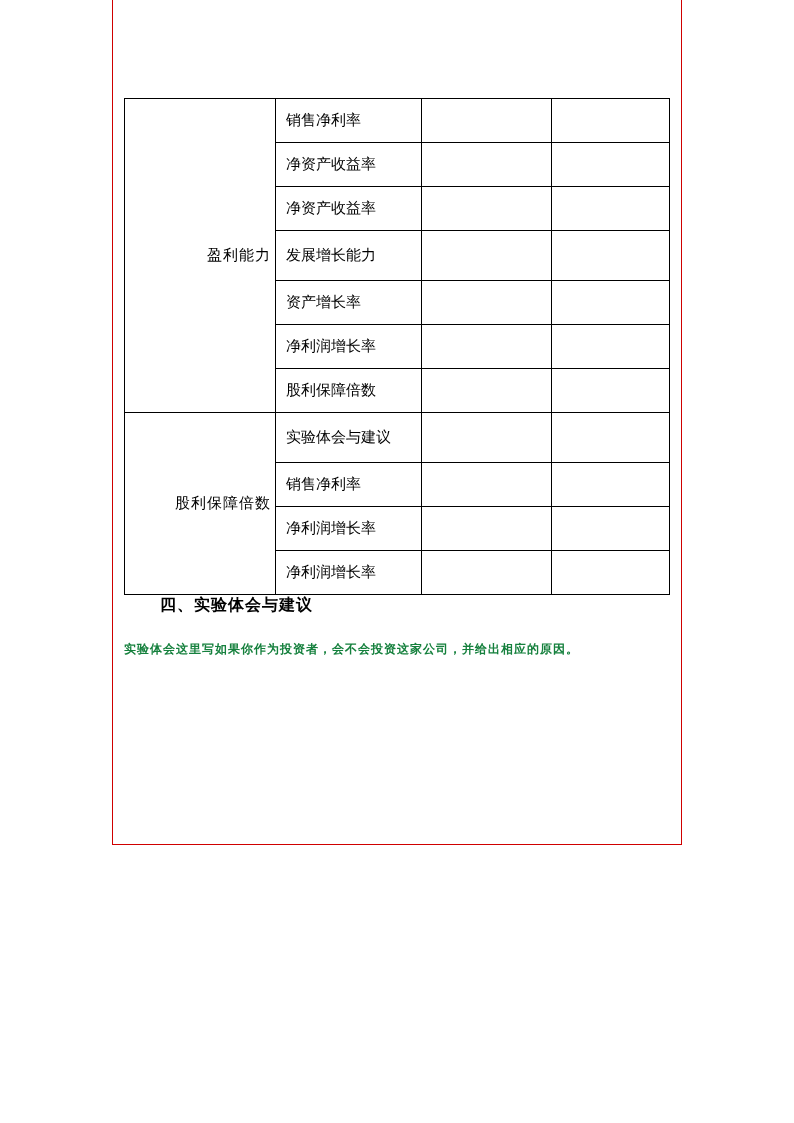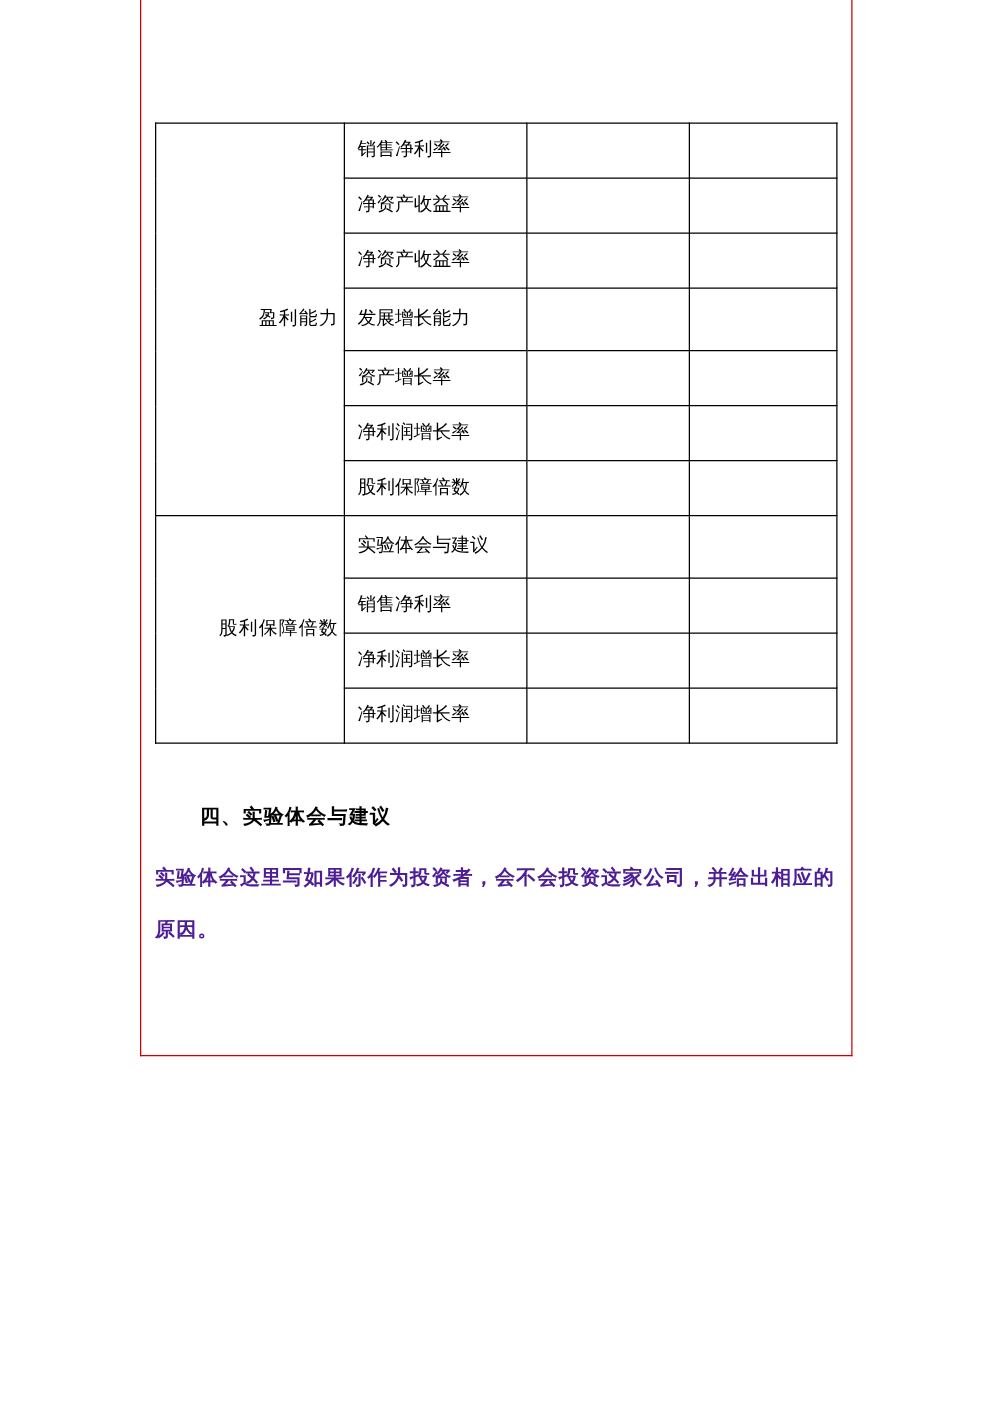--- a/index.html
+++ b/index.html
@@ -51,27 +51,26 @@
     }
     td.col4 {
       width: 118px;
     }
     td.tall {
       line-height: 2.2;
     }
     .section-title {
       font-size: 16px;
       font-weight: bold;
-      margin-top: 48px;
       margin-left: 36px;
       letter-spacing: 1px;
     }
     .red-text {
-      color: #4c1d95;
-      font-size: 16px;
+      color: #15803d;
+      font-size: 12px;
       font-weight: bold;
       line-height: 2.6;
       margin-top: 18px;
       letter-spacing: 1px;
     }
   </style>
 </head>
 <body>
 
 <div class="page-border"></div>

